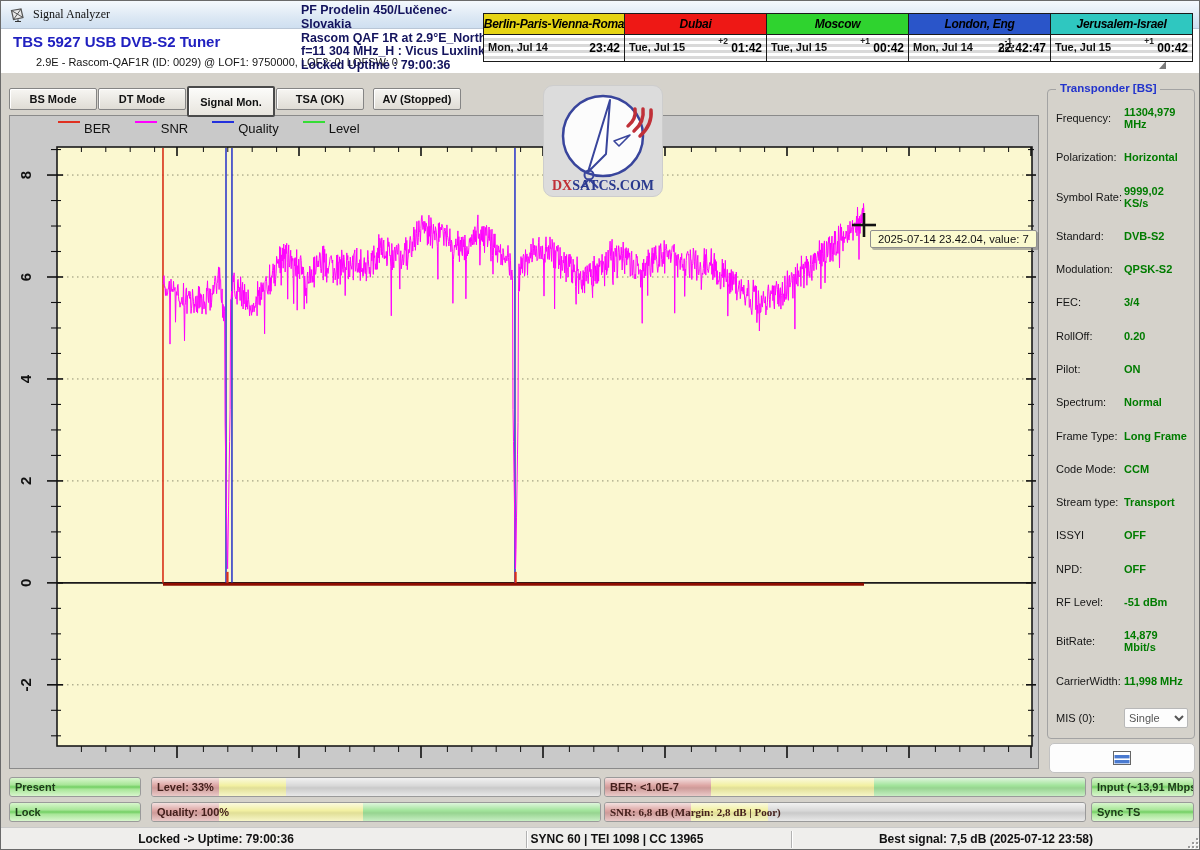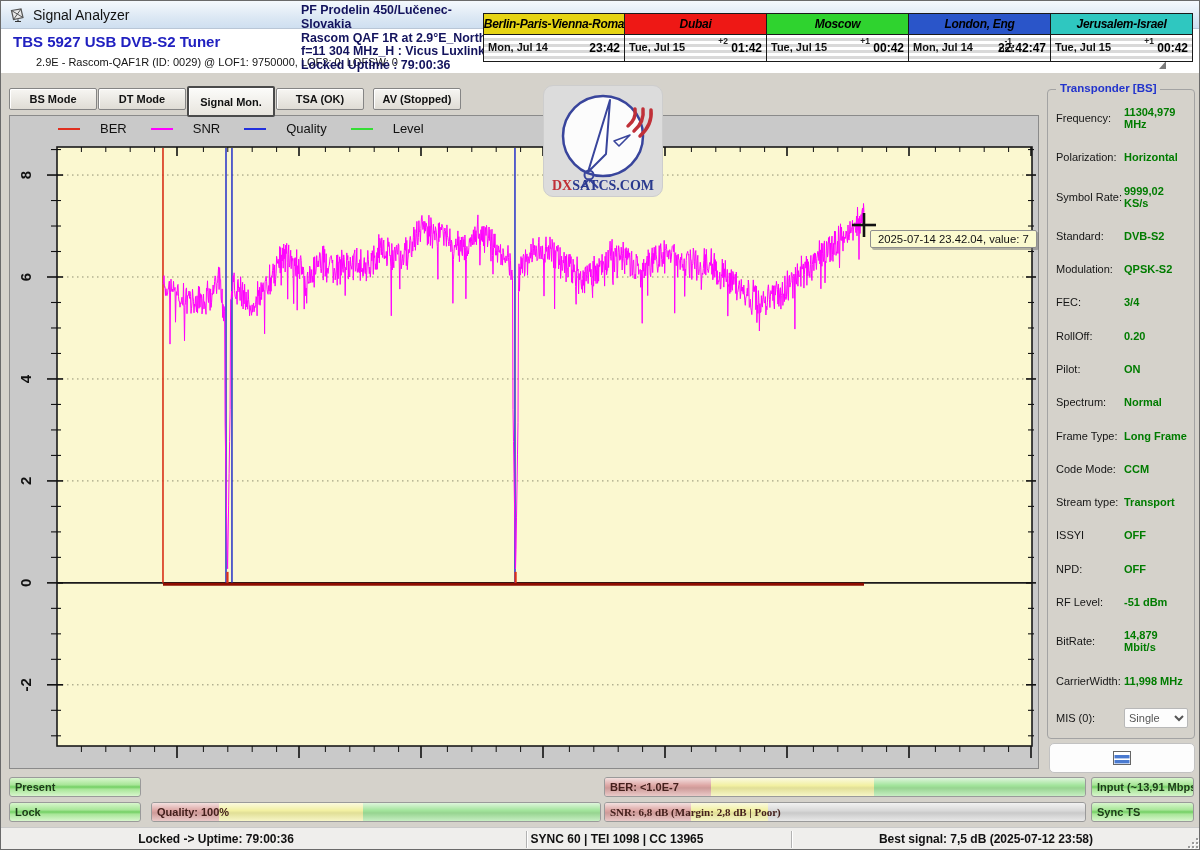--- a/index.html
+++ b/index.html
@@ -4,21 +4,21 @@
 <style>
   * { margin:0; padding:0; box-sizing:border-box; }
   body { background:#888; font-family:"Liberation Sans", sans-serif; }
   .screen { position:relative; width:1200px; height:850px; background:#d5d2cb; overflow:hidden;
             font-family:"Liberation Sans", sans-serif; border:1px solid #6a6a6a; }
 
   
   .titlebar { position:absolute; left:0; top:0; width:1200px; height:28px;
               background:linear-gradient(#f5f9fd,#dce8f4 60%,#cfdff0); border-bottom:1px solid #b9c6d6;
               display:flex; align-items:center; padding-left:8px; gap:7px; z-index:2;}
-  .titlebar-text { font-size:14px; color:#111; }
+  .titlebar-text { font-size:12px; color:#111;font-family:Liberation Serif, serif; }
   .win-btn { position:absolute; z-index:1; color:#222; font-size:12px; font-weight:bold; }
   .band { position:absolute; left:0; top:28px; width:1200px; height:44px; background:#ffffff; z-index:1;}
   .tuner-title { position:absolute; left:12px; top:32px; font-size:15px; font-weight:bold; color:#2020c0; z-index:3;}
   .tuner-sub { position:absolute; left:35px; top:55px; font-size:11px; color:#151515; z-index:3;}
   .site-block { position:absolute; left:300px; top:3px; width:195px; z-index:4;
                 font-size:12.4px; line-height:13.8px; font-weight:600; color:#13135d; }
 
   
   .clocks { position:absolute; left:482px; top:12px; display:flex; z-index:5; }
   .clock { width:142px; border:1px solid #1a1a1a; background:#eee; }
@@ -40,21 +40,21 @@
          background:linear-gradient(#f7f6f3,#dfdcd5); border:1px solid #858585; border-radius:2px;
          box-shadow:inset 1px 1px 0 #ffffff; display:flex; align-items:center; justify-content:center;
          font-size:11px; font-weight:600; color:#111; cursor:default;}
   .tab.active { top:85px; height:31px; border:2px solid #4a4a4a;
                 background:linear-gradient(#fcfcfa,#e8e5de); }
 
   
   .chart-panel { position:absolute; left:8px; top:114px; width:1030px; height:654px;
                  background:#c9c9c9; border:1px solid #8a8a8a; z-index:1;}
   .legend { position:absolute; left:48px; top:5px; display:flex; gap:24px; align-items:center; z-index:3;}
-  .legend-item { display:flex; align-items:center; gap:20px; }
+  .legend-item { display:flex; align-items:flex-start; gap:4px; }
   .legend-swatch { width:22px; height:0; border-top:2px solid #000; }
   .legend-label { font-size:13px; color:#111; }
   #chart-svg-holder { position:absolute; left:0; top:0; width:1030px; height:654px; z-index:1;}
 
   
   .logo-card { position:absolute; left:542px; top:84px; width:120px; height:112px;
                background:#dcdcdc; border:1px solid #cdcdcd; border-radius:10px; z-index:6; }
 
   
   .chart-tooltip { position:absolute; left:869px; top:229px; z-index:8;
@@ -467,20 +467,26 @@
       </svg>
     </span>
   </div>
 
   <div class="meter green" style="left:8px; top:776px; width:132px;">
     <span class="mlabel">Present</span>
   </div>
   <div class="meter green" style="left:8px; top:801px; width:132px;">
     <span class="mlabel">Lock</span>
   </div>
+  <div class="meter" id="meter-level" style="left:150px; top:776px; width:450px;">
+    <span class="mlabel" style="z-index: 3;">Level: 33%</span>
+  <div class="seg pink" style="left: 0%; width: 15%;"></div>
+      <div class="seg yellow" style="left: 15%; width: 15%;"></div>
+      <div class="shine"></div>
+    </div>
   <div class="meter" id="meter-quality" style="left:150px; top:801px; width:450px;">
     <span class="mlabel" style="z-index: 3;">Quality: 100%</span>
   <div class="seg pink" style="left: 0%; width: 15%;"></div>
       <div class="seg yellow" style="left: 15%; width: 32%;"></div>
       <div class="seg grn" style="left: 47%; width: 53%;"></div>
       <div class="shine"></div>
     </div>
   <div class="meter" id="meter-ber" style="left:603px; top:776px; width:482px;">
     <span class="mlabel" style="z-index: 3;">BER: &lt;1.0E-7</span>
   <div class="seg pink" style="left: 0%; width: 22%;"></div>

